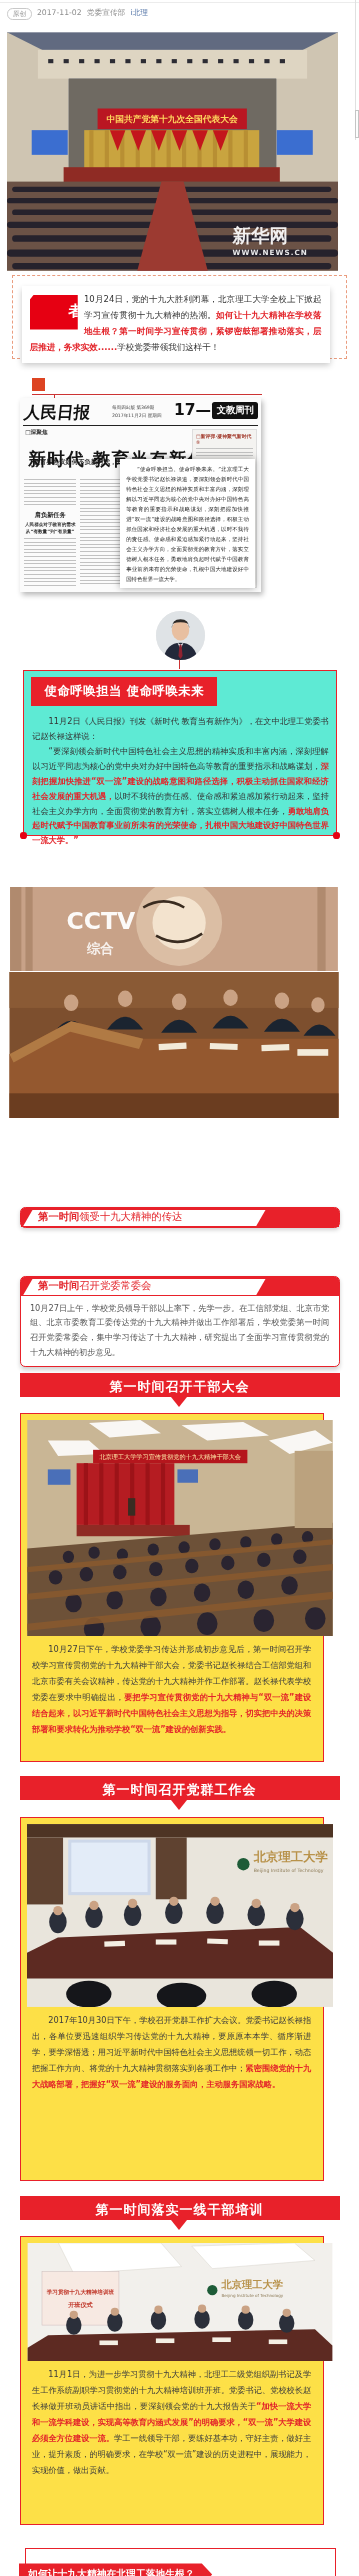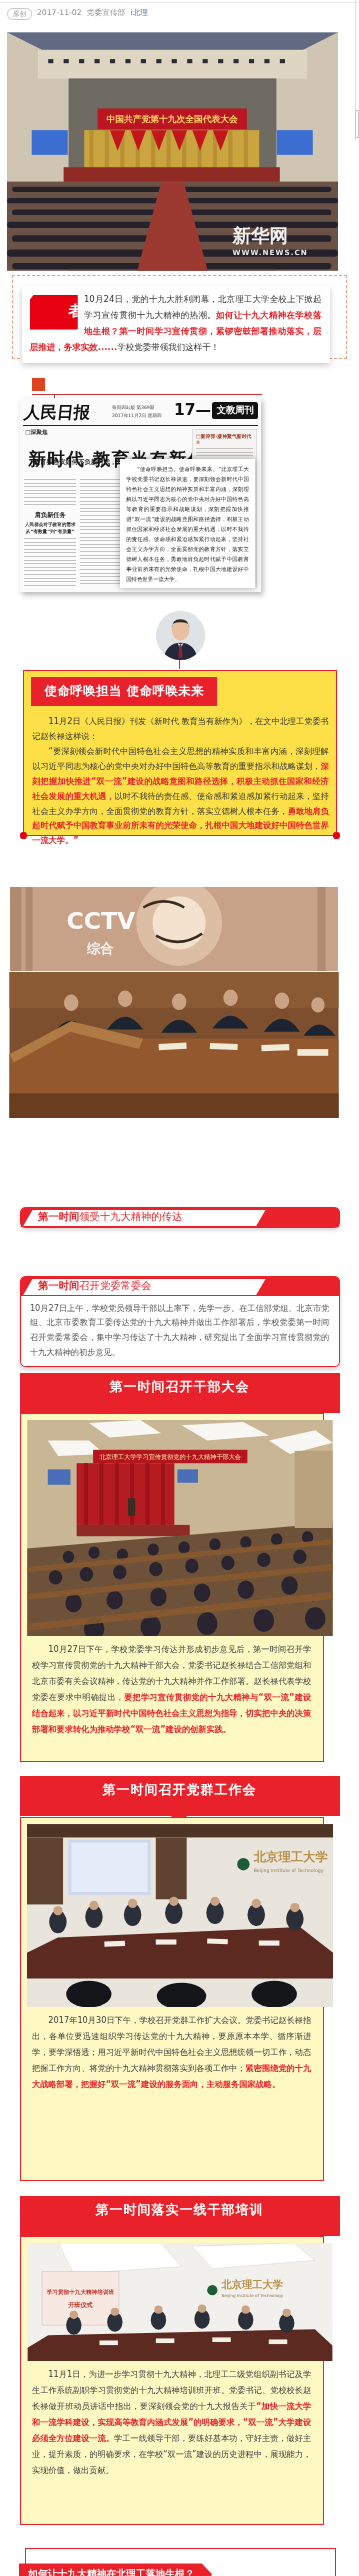--- a/index.html
+++ b/index.html
@@ -44,36 +44,36 @@
   .nsubline{font-size:4.6px;font-weight:bold;color:#333;text-align:center;line-height:1.5;}
   .ninset{position:absolute;left:100px;top:61px;width:135px;height:129px;background:#fff;box-shadow:0 0 7.2px rgba(0,0,0,.35);padding:5.2px 6.2px;font-family:"DejaVu Serif","Liberation Serif",serif;font-size:5.4px;line-height:1.85;color:#222;text-align:justify;text-indent:2em;overflow:hidden;}
   .nright{position:absolute;left:172px;top:31px;width:65px;height:159px;background:#f4f3f1;border:0.5px solid #ddd;padding:3.1px;}
   .nrtitle{font-size:4.9px;font-weight:bold;color:#a33c2e;margin-bottom:3.1px;}
   .nfrag{position:absolute;right:3.1px;font-weight:bold;color:#1a1a1a;writing-mode:vertical-rl;letter-spacing:2.1px;}
   .nphoto{position:absolute;left:3.1px;bottom:3.1px;width:58px;height:30px;background:linear-gradient(135deg,#9a9a9a,#5c5c5c);}
   
   .portrait{position:absolute;left:156px;top:611px;width:49px;height:49px;border-radius:50%;overflow:hidden;background:#e9e9e9;}
   .pline{position:absolute;left:179px;top:660px;width:1px;height:9.3px;background:#c33;}
   
-  .qbox{position:absolute;left:23px;top:670px;width:314px;height:166px;border:1px solid var(--red);background:#fde047;}
+  .qbox{position:absolute;left:23px;top:670px;width:314px;height:166px;border:1px solid var(--red);background:#5eead4;}
   .qbanner{position:absolute;left:7.2px;top:6.2px;background:var(--red);color:#fff;font-size:12.4px;font-weight:bold;padding:5.7px 13.4px;letter-spacing:0.5px;}
   .qbody{position:absolute;left:8.2px;right:7.2px;top:43px;font-size:8.2px;line-height:1.82;color:#333;text-align:justify;}
   .qbody p{text-indent:2em;}
   .dot{position:absolute;width:6.2px;height:6.2px;border-radius:50%;background:#e60012;}
   
   .card{position:absolute;left:19.6px;width:320px;background:#fff;border:1px solid var(--red);border-radius:5.2px;box-shadow:0 2.1px 4.6px rgba(0,0,0,.18);}
   .band{position:relative;height:18.5px;background:var(--red);border-radius:3.6px 3.6px 0 0;overflow:hidden;}
   .chip{position:absolute;left:7.2px;top:1.5px;height:15.5px;width:233px;background:#fff;transform:skewX(-30deg);}
   .chipt{position:absolute;left:17.5px;top:2.1px;font-size:10.3px;color:var(--redtext);white-space:nowrap;}
   .chipt b{font-weight:bold;}
   .cbody{padding:5.2px 9.3px 6.2px;font-size:8.2px;line-height:1.8;color:#555;text-align:justify;}
   
-  .bbar{position:absolute;left:19.6px;width:320px;height:40px;background:var(--red);color:#fff;font-size:13px;font-weight:bold;text-align:center;line-height:28px;letter-spacing:1px;}
+  .bbar{position:absolute;left:19.6px;width:320px;height:24px;background:var(--red);color:#fff;font-size:13px;font-weight:bold;text-align:center;line-height:28px;letter-spacing:1px;}
   .bbar::after{content:"";position:absolute;left:50%;top:100%;margin-left:-8.8px;border:8.8px solid transparent;border-top:10.3px solid var(--red);border-bottom-width:0;}
-  .rcont{position:absolute;left:19.6px;width:304px;background:#fef9c3;border:1px solid var(--red);padding:6.2px 6.2px 5.2px;}
+  .rcont{position:absolute;left:19.6px;width:304px;background:#fde047;border:1px solid var(--red);padding:6.2px 6.2px 5.2px;}
   .rpara{font-size:8.2px;line-height:1.95;color:var(--ink);text-align:justify;text-indent:2em;padding:6.2px 5.2px 4.1px;}
   
   .howcard{position:absolute;left:25px;top:2548px;width:311px;height:125px;border:1px solid var(--red);background:#fff;}
   .howlabel{position:absolute;left:-7.2px;top:14.4px;background:var(--red);color:#fff;font-size:9.8px;font-weight:bold;padding:4.6px 17.5px 4.6px 9.3px;clip-path:polygon(0 0,calc(100% - 10.3px) 0,100% 50%,calc(100% - 10.3px) 100%,0 100%);}
   
   .sbtrack{position:absolute;left:355px;top:0;width:0.5px;height:140px;background:#e0e0e0;}
   .sbthumb{position:absolute;left:355px;top:110px;width:4.1px;height:28px;border:0.5px solid #c4c4c4;background:#fdfdfd;}
 </style>
 </head>
 <body>

